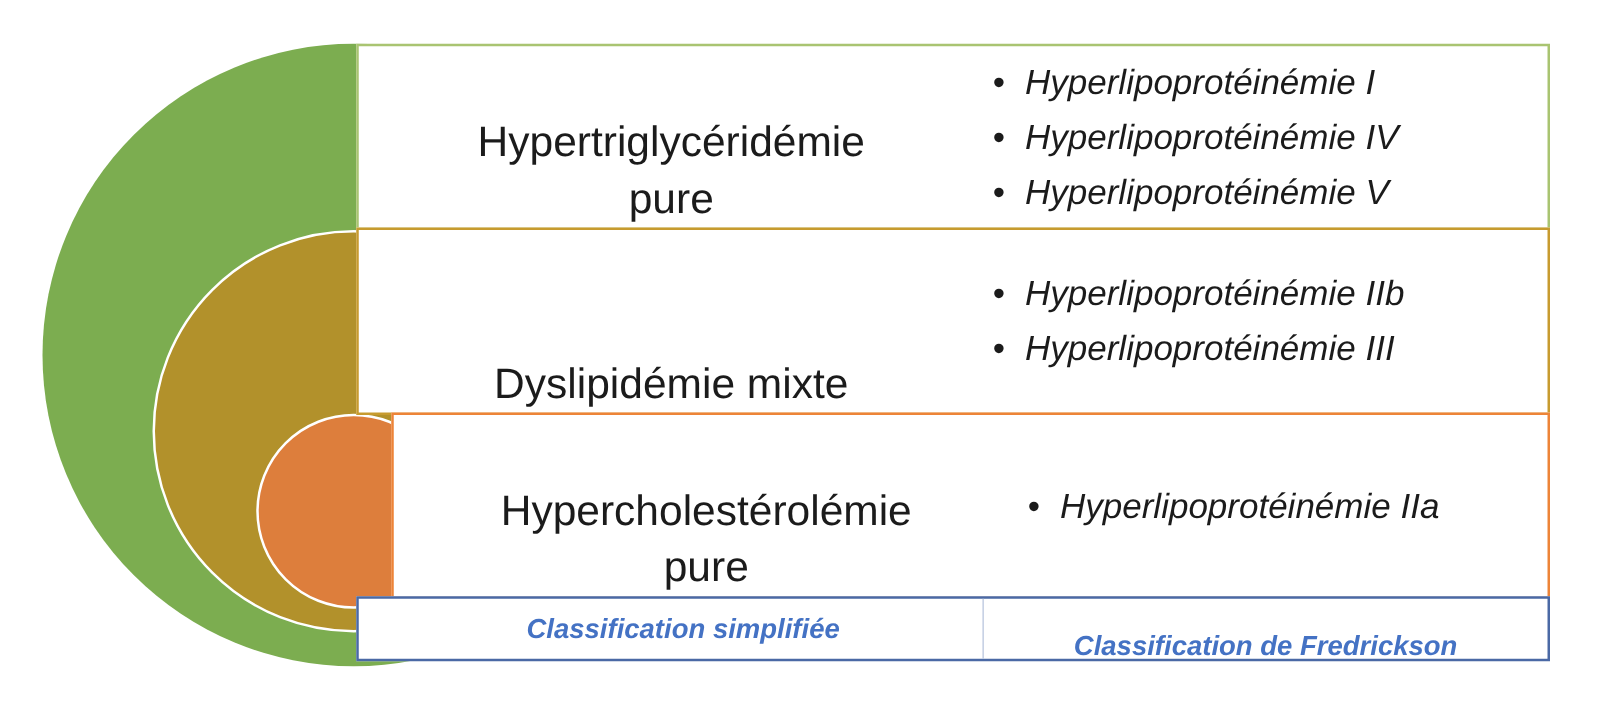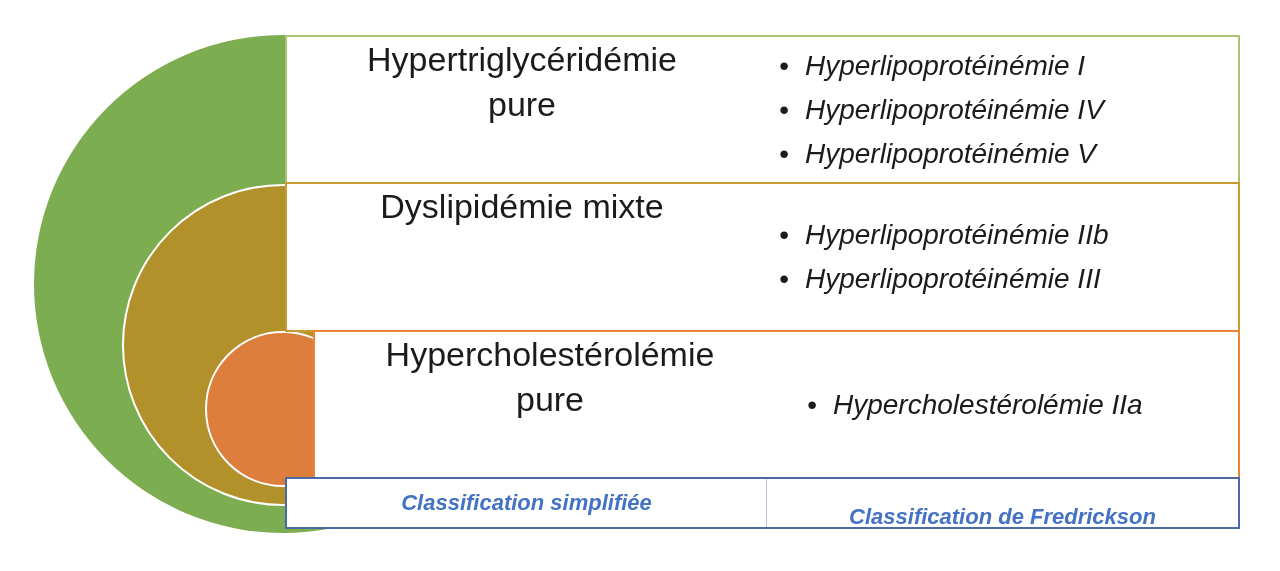--- a/index.html
+++ b/index.html
@@ -35,21 +35,21 @@
     box-sizing:border-box;
     background:#ffffff;
     display:flex;
     align-items:stretch;
   }
   .row.r1{height:149px;border:2px solid var(--row1-border);}
   .row.r2{height:150px;border:2px solid var(--row2-border);margin-top:-2px;}
   .row.r3{height:149px;border:2px solid var(--row3-border);margin-top:-2px;margin-left:28px;}
   .row-title-cell{
     width:470px;flex:0 0 470px;
-    display:flex;align-items:flex-start;justify-content:center;
+    display:flex;align-items:flex-end;justify-content:center;padding-left:15px;
   }
   .row-title{
     max-width:380px;
     text-align:center;
     font-size:34px;line-height:45px;
     color:var(--text);
   }
   .bullet-cell{
     flex:1 1 auto;
     display:flex;flex-direction:column;justify-content:center;
@@ -69,20 +69,21 @@
     color:var(--text);
   }
   
   .footer{
     position:relative;
     box-sizing:border-box;
     height:52px;margin-top:-2px;
     background:#ffffff;
     border:2px solid var(--footer-border);
     display:flex;
+    padding-left:20px;
   }
   .footer-cell{
     display:flex;align-items:center;justify-content:center;
     box-sizing:border-box;
   }
   .footer-cell.left{flex:0 0 480px;border-right:1px solid #b7c3dd;}
   .footer-cell.right{flex:1 1 auto;margin-top:28px;}
   .footer-label{
     font-size:22px;font-weight:bold;font-style:italic;
     color:var(--footer-text);
@@ -124,21 +125,21 @@
         </ul>
       </div>
     </div>
 
     <div class="row r3">
       <div class="row-title-cell">
         <div class="row-title">Hypercholestérolémie pure</div>
       </div>
       <div class="bullet-cell">
         <ul class="bullets">
-          <li>Hypercholestérolémie IIa</li>
+          <li>Hyperlipoprotéinémie IIa</li>
         </ul>
       </div>
     </div>
 
     <div class="footer">
       <div class="footer-cell left">
         <span class="footer-label">Classification simplifiée</span>
       </div>
       <div class="footer-cell right">
         <span class="footer-label">Classification de Fredrickson</span>

